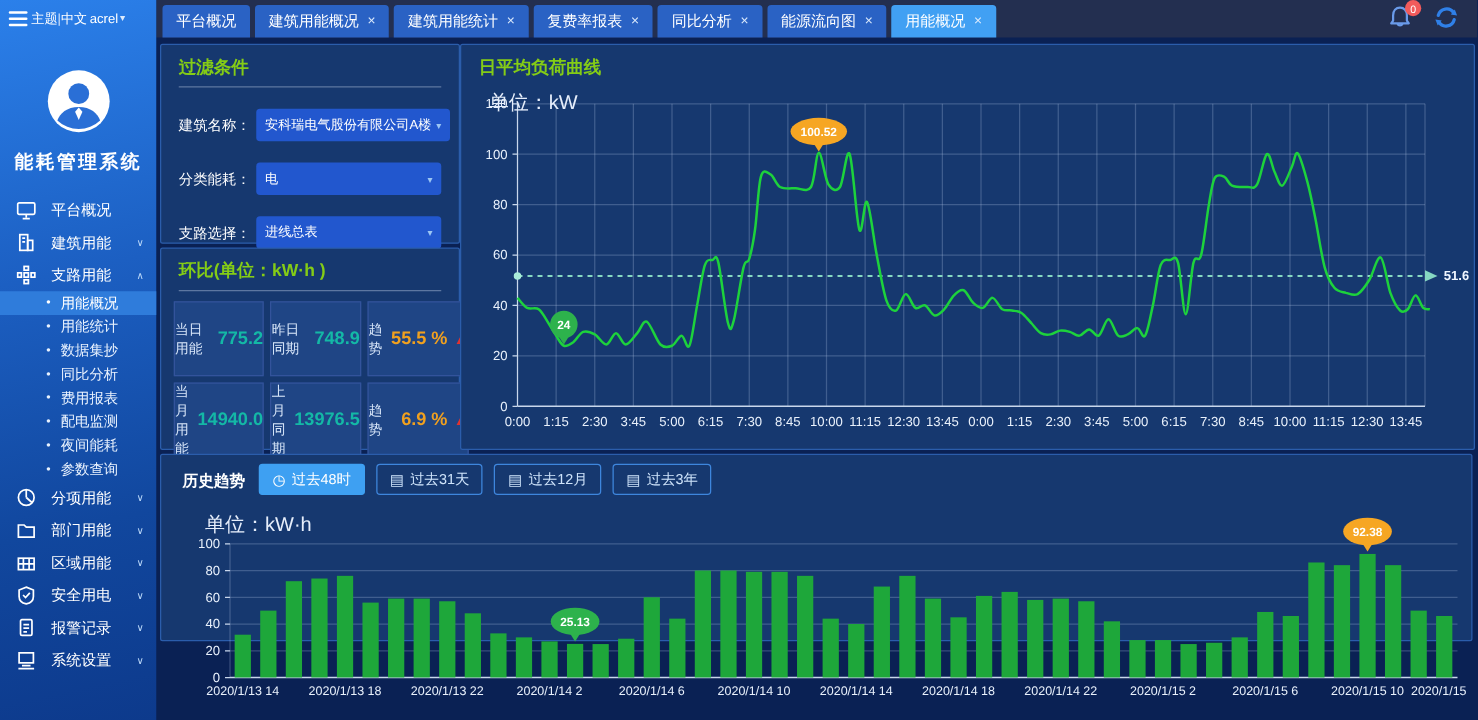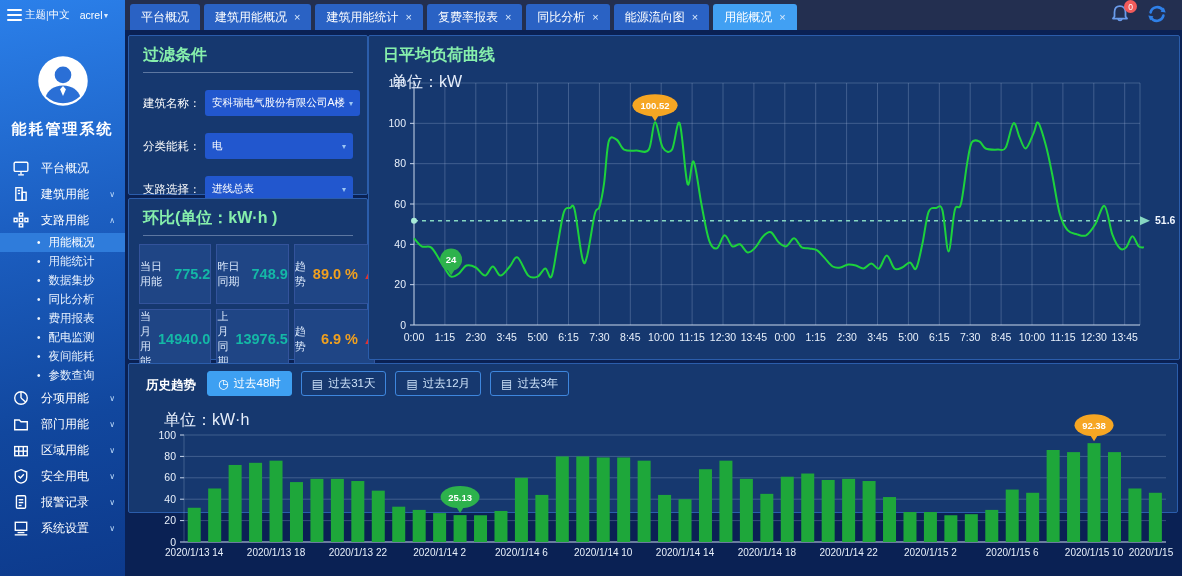--- a/index.html
+++ b/index.html
@@ -35,21 +35,21 @@
   .badge{position:absolute;top:-3px;right:-6px;min-width:13px;height:13px;border-radius:7px;background:#f25b5b;
     font-size:8.5px;display:flex;align-items:center;justify-content:center;padding:0 3px;color:#fff}
   .refresh-wrap{width:22px;height:22px;cursor:pointer}
 
   
   .panel{position:absolute;background:#16386f;border:1px solid #2b5dab;border-radius:2px}
   #panel-filter{left:128px;top:35px;width:240px;height:160px}
   #panel-ratio{left:128px;top:198px;width:240px;height:162px}
   #panel-line{left:368px;top:35px;width:812px;height:325px}
   #panel-bottom{left:128px;top:363px;width:1050px;height:150px}
-  .panel-hd{font-size:16px;font-weight:bold;color:#86efac;padding:9px 14px 7px;position:relative}
+  .panel-hd{font-size:14px;font-weight:bold;color:#84cc16;padding:9px 14px 7px;position:relative}
   .panel-hd.u:after{content:'';position:absolute;left:14px;right:14px;bottom:0;border-bottom:1px solid rgba(225,238,255,.35)}
 
   
   .f-row{display:flex;align-items:center;padding:0 14px;margin-top:17px}
   .f-label{font-size:11.5px;width:62px;flex:none;color:#fff}
   .select{flex:1;height:26px;background:#2257ce;border-radius:3px;display:flex;align-items:center;padding:0 7px;font-size:10.5px;cursor:pointer}
   .sel-text{overflow:hidden;white-space:nowrap}
   .sel-caret{margin-left:auto;color:#9cc6f4;font-size:8px;padding-left:4px}
 
   
@@ -81,21 +81,21 @@
 <div class="sidebar">
   <div class="sb-top">
     <span class="burger">
         <i></i>
         <i></i>
         <i></i>
       </span>
     <span>主题</span>
     <span class="sb-sep">|</span>
     <span>中文</span>
-    <span style="margin-left:10px">acrel</span>
+    <span style="margin-left:2px">acrel</span>
     <span class="caret">▼</span>
   </div>
   <div class="avatar">
     <svg width="54" height="54" viewBox="0 0 24 24">
       <circle cx="12" cy="12" r="11" fill="#ffffff"></circle>
       <circle cx="12" cy="9.3" r="3.7" fill="#2a6fd6"></circle>
       <path d="M12,14 c-4.2,0 -6.8,2.3 -7.6,4.8 a11,11 0 0 0 15.2,0 C18.8,16.3 16.2,14 12,14 Z" fill="#2a6fd6"></path>
       <path d="M12,14.2 l-1.3,1.5 1.3,3 1.3,-3 Z" fill="#ffffff"></path>
     </svg>
   </div>
@@ -300,21 +300,21 @@
       <div class="stat-card">
         <div class="stat-label">当日用能</div>
         <div class="stat-value green">775.2</div>
       </div>
       <div class="stat-card">
         <div class="stat-label">昨日同期</div>
         <div class="stat-value green">748.9</div>
       </div>
       <div class="stat-card">
         <div class="stat-label">趋势</div>
-        <div class="stat-value"><span class="tval">89.0 %</span><span class="tarr">▲</span></div>
+        <div class="stat-value"><span class="tval">55.5 %</span><span class="tarr">▲</span></div>
       </div>
       <div class="stat-card">
         <div class="stat-label">当月用能</div>
         <div class="stat-value green">14940.0</div>
       </div>
       <div class="stat-card">
         <div class="stat-label">上月同期</div>
         <div class="stat-value green">13976.5</div>
       </div>
       <div class="stat-card">

